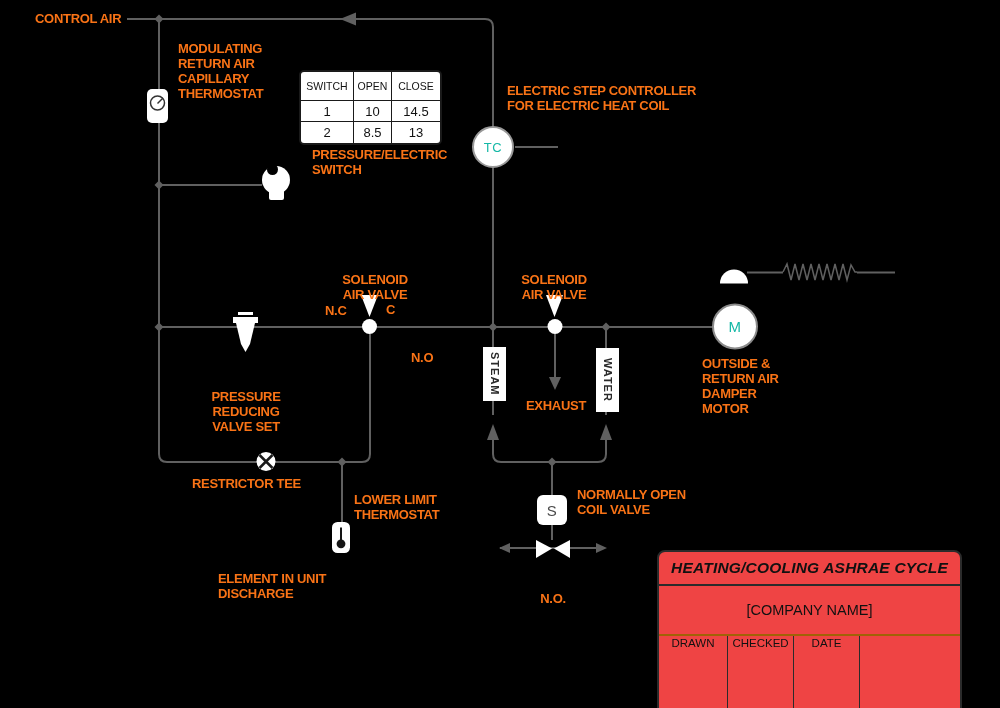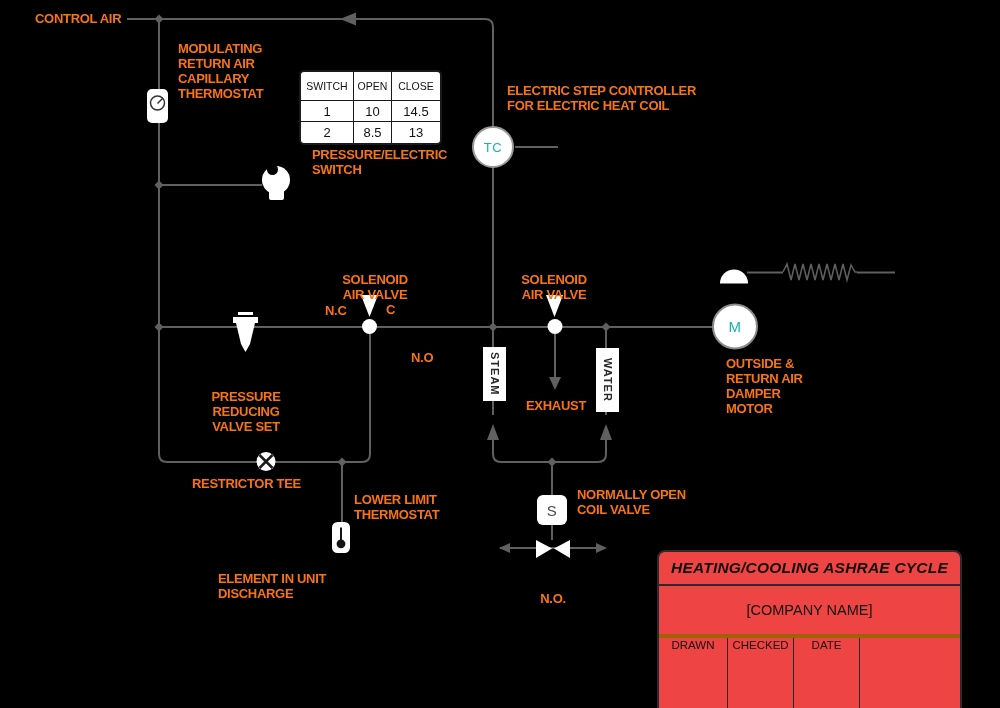--- a/index.html
+++ b/index.html
@@ -37,21 +37,21 @@
   .titleblock{
     position:absolute;left:657px;top:550px;width:305px;height:180px;background:#ef4444;
     border:2px solid #2b2b2b;border-radius:8px;box-sizing:border-box;color:#111;
     display:flex;flex-direction:column;
   }
   .tb-title{
     height:32px;border-bottom:2px solid #2b2b2b;display:flex;align-items:center;justify-content:center;
     font-weight:bold;font-style:italic;font-size:15.5px;letter-spacing:0.2px;flex:none;
   }
   .tb-company{
-    height:48px;border-bottom:4px solid #a16207;display:flex;align-items:center;justify-content:center;
+    height:48px;border-bottom:2px solid #a16207;display:flex;align-items:center;justify-content:center;
     font-size:14.5px;flex:none;
   }
   .tb-cols{flex:1;display:flex;}
   .tb-col{
     box-sizing:border-box;border-right:1.5px solid #2b2b2b;text-align:center;
     padding-top:1px;font-size:11.5px;
   }
   .tb-col.last{border-right:none;}
 </style>
 </head>
@@ -178,21 +178,21 @@
 AIR VALVE</div>
   <div class="lbl center" style="left:508px;top:240px;width:92px;">SOLENOID
 AIR VALVE</div>
   <div class="lbl center" style="left:196px;top:357px;width:100px;">PRESSURE
 REDUCING
 VALVE SET</div>
   <div class="lbl" style="left:325px;top:303px;">N.C</div>
   <div class="lbl" style="left:386px;top:302px;">C</div>
   <div class="lbl" style="left:388px;top:350px;margin-left:23px;">N.O</div>
   <div class="lbl" style="left:526px;top:398px;">EXHAUST</div>
-  <div class="lbl" style="left:726px;top:356px;">OUTSIDE &amp;
+  <div class="lbl" style="left:702px;top:356px;">OUTSIDE &amp;
 RETURN AIR
 DAMPER
 MOTOR</div>
   <div class="lbl" style="left:160px;top:476px;margin-left:32px;">RESTRICTOR TEE</div>
   <div class="lbl" style="left:354px;top:492px;">LOWER LIMIT
 THERMOSTAT</div>
   <div class="lbl" style="left:218px;top:571px;">ELEMENT IN UNIT
 DISCHARGE</div>
   <div class="lbl" style="left:577px;top:487px;">NORMALLY OPEN
 COIL VALVE</div>

